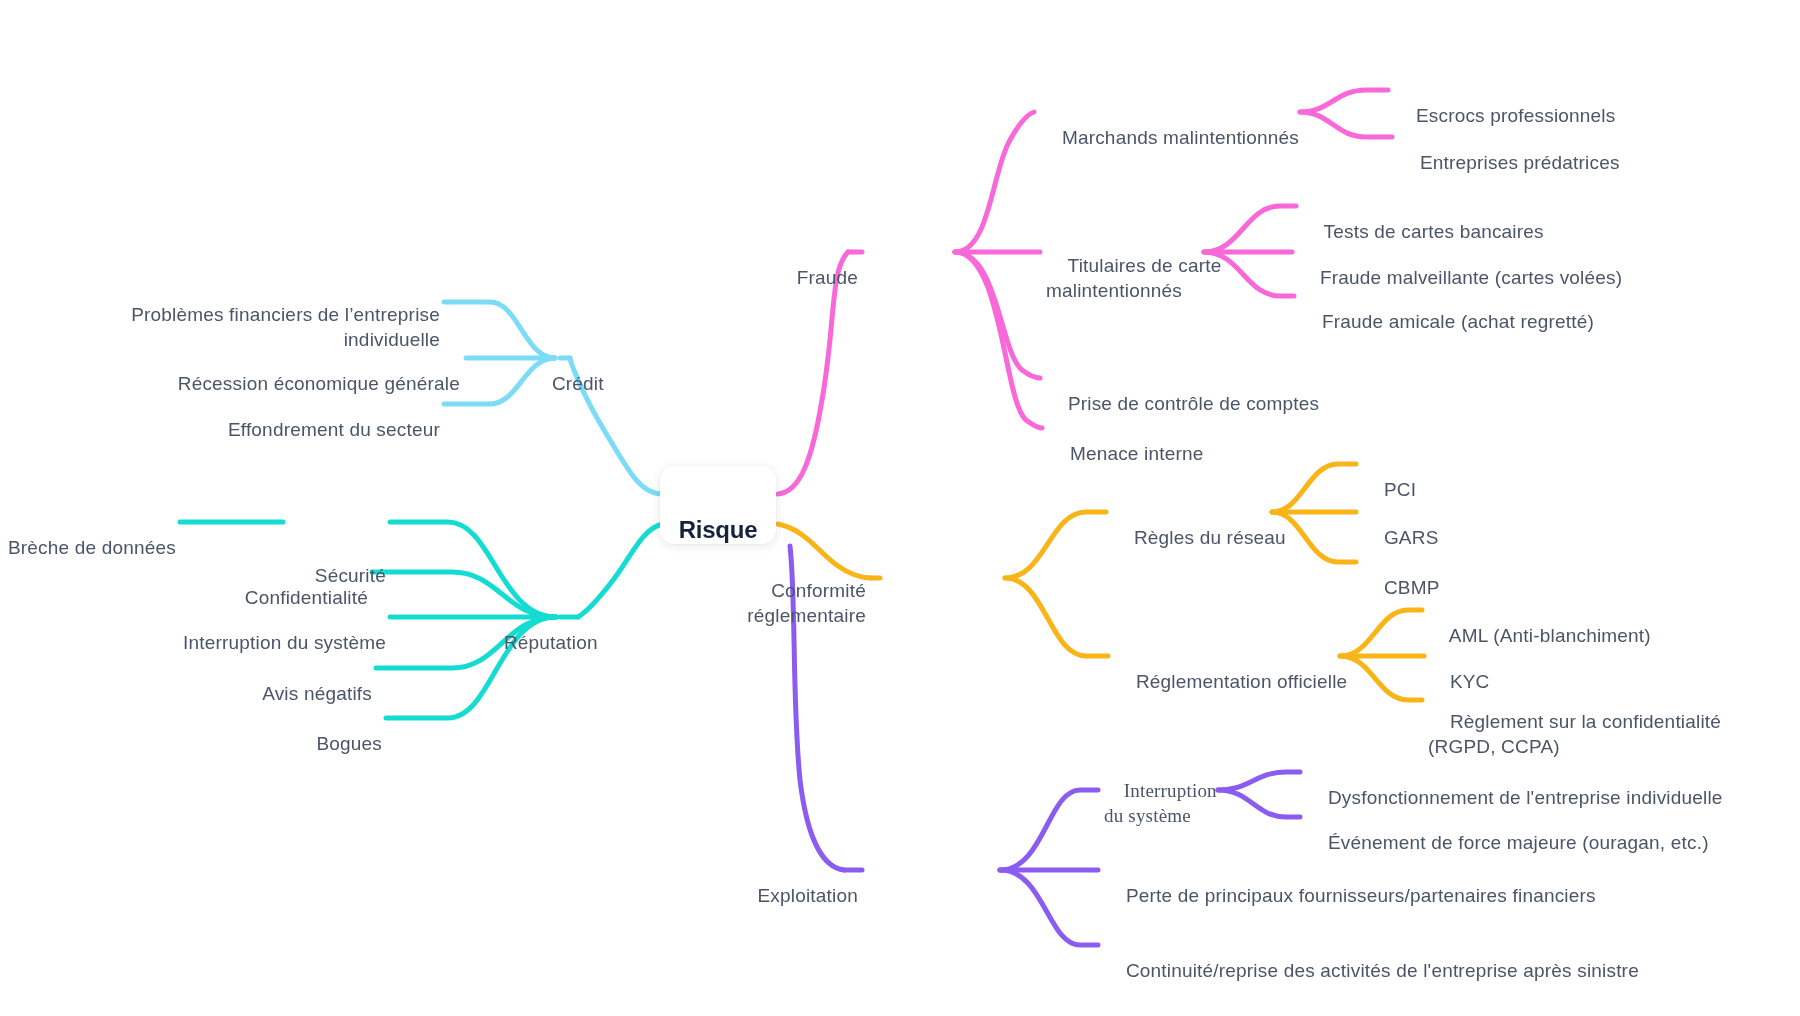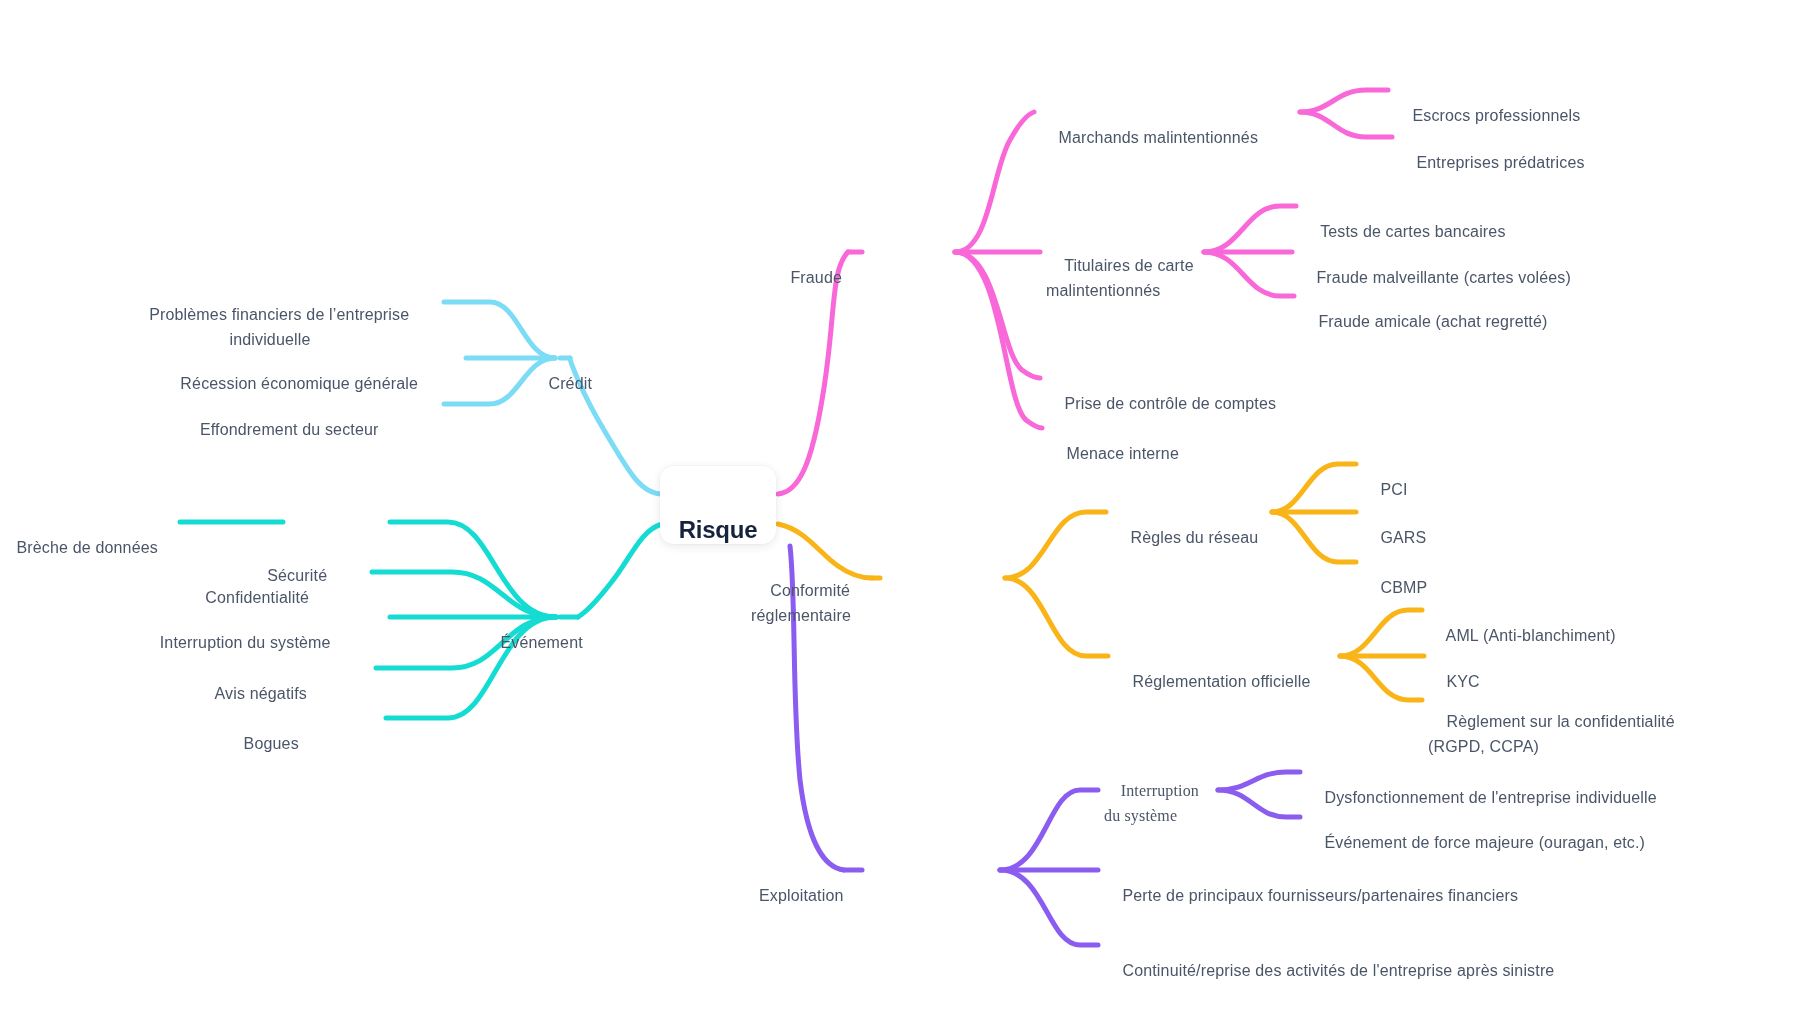--- a/index.html
+++ b/index.html
@@ -26,27 +26,27 @@
     pointer-events: none;
   }
   #edge-layer path {
     fill: none;
     stroke-linecap: round;
     stroke-linejoin: round;
   }
   .node {
     position: absolute;
     color: #4a5568;
-    font-size: 16px;
+    font-size: 19px;
     line-height: 25px;
     letter-spacing: 0.01em;
     white-space: pre;
   }
   .node.left {
-    text-align: center;
+    text-align: right;
   }
   .node.right {
     text-align: left;
   }
   .root-node {
     position: absolute;
     left: 660px;
     top: 466px;
     width: 116px;
     height: 78px;
@@ -147,21 +147,21 @@
 individuelle</span>
   </div>
   <div class="node left" style="left:120px; top:346px; width:340px;">
     <span>Récession économique générale</span>
   </div>
   <div class="node left" style="left:120px; top:392px; width:320px;">
     <span>Effondrement du secteur</span>
   </div>
 
   <div class="node right" style="left:482px; top:605px;">
-    <span>Événement</span>
+    <span>Réputation</span>
   </div>
   <div class="node left" style="left:190px; top:538px; width:196px;">
     <span>Sécurité</span>
   </div>
   <div class="node left" style="left:-20px; top:510px; width:196px;">
     <span>Brèche de données</span>
   </div>
   <div class="node left" style="left:128px; top:560px; width:240px;">
     <span>Confidentialité</span>
   </div>

